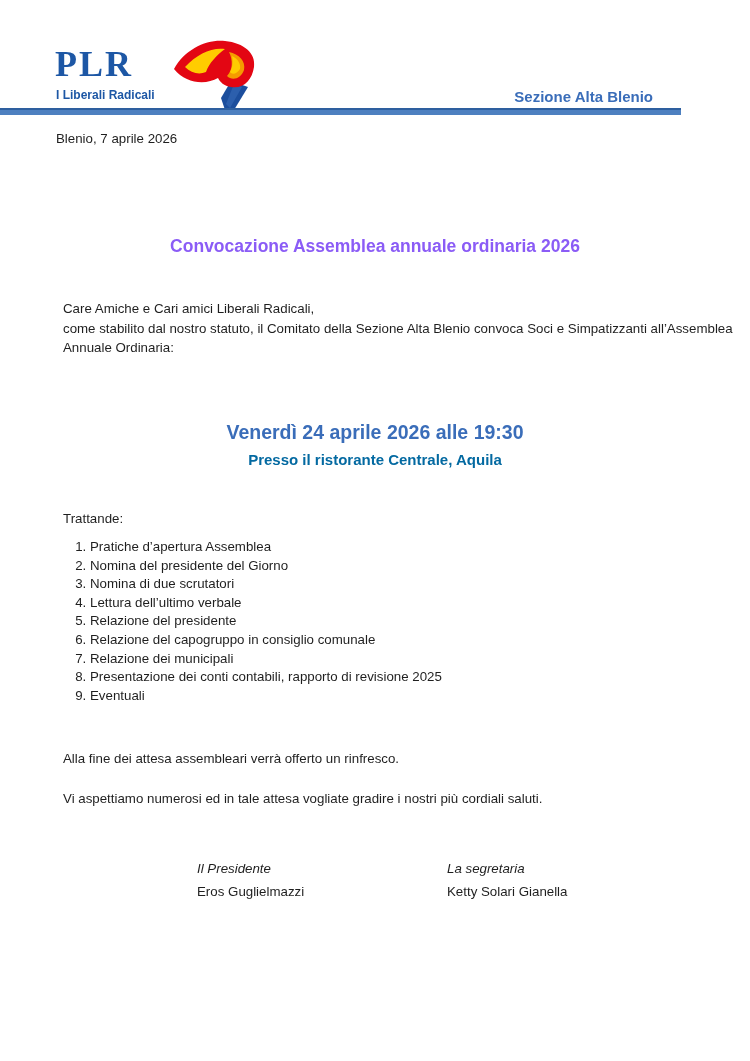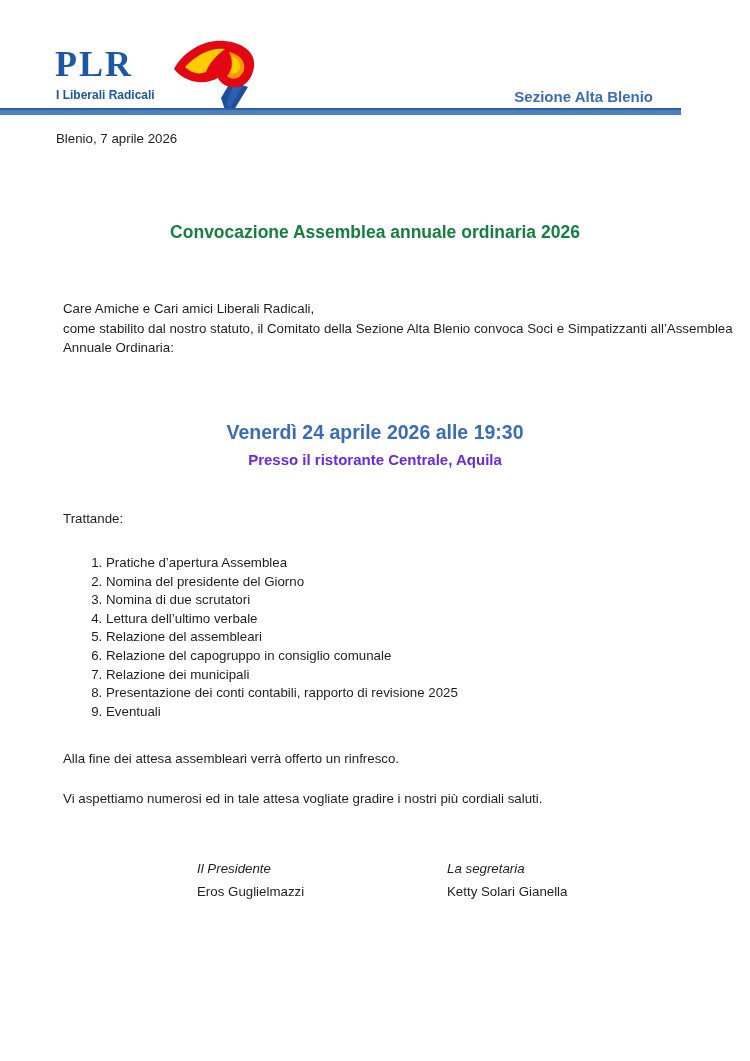--- a/index.html
+++ b/index.html
@@ -52,25 +52,25 @@
     height: 5px;
     background: #4d80c0;
     border-top: 2px solid #2e5f9f;
   }
 
   
   .date-line { position: absolute; left: 56px; top: 131px; font-size: 13.3px; }
   .doc-title {
     position: absolute;
     left: 0; right: 0;
-    top: 222px;
+    top: 236px;
     text-align: center;
     font-size: 17.5px;
     font-weight: bold;
-    color: #15803d;
+    color: #8b5cf6;
     margin: 0;
   }
   .salutation {
     position: absolute;
     left: 63px;
     top: 299px;
     font-size: 13.3px;
     line-height: 19.5px;
     white-space: nowrap;
   }
@@ -84,29 +84,29 @@
     color: #3a6db9;
     margin: 0;
   }
   .event-location {
     position: absolute;
     left: 0; right: 0;
     top: 451px;
     text-align: center;
     font-size: 15px;
     font-weight: bold;
-    color: #6d28d9;
+    color: #0369a1;
     margin: 0;
   }
   .agenda-label { position: absolute; left: 63px; top: 511px; font-size: 13.3px; }
   .agenda-list {
     position: absolute;
     left: 63px;
     top: 538px;
-    margin: 16px;
+    margin: 0;
     padding-left: 27px;
     font-size: 13.3px;
     line-height: 18.6px;
     white-space: nowrap;
   }
   .closing-1 { position: absolute; left: 63px; top: 751px; font-size: 13.3px; white-space: nowrap; }
   .closing-2 { position: absolute; left: 63px; top: 791px; font-size: 13.3px; white-space: nowrap; }
 
   
   .sig-col { position: absolute; top: 861px; font-size: 13.3px; }
@@ -162,21 +162,21 @@
 
   <h2 class="event-datetime">Venerdì 24 aprile 2026 alle 19:30</h2>
   <h3 class="event-location">Presso il ristorante Centrale, Aquila</h3>
 
   <div class="agenda-label">Trattande:</div>
   <ol class="agenda-list">
     <li>Pratiche d’apertura Assemblea</li>
     <li>Nomina del presidente del Giorno</li>
     <li>Nomina di due scrutatori</li>
     <li>Lettura dell’ultimo verbale</li>
-    <li>Relazione del assembleari</li>
+    <li>Relazione del presidente</li>
     <li>Relazione del capogruppo in consiglio comunale</li>
     <li>Relazione dei municipali</li>
     <li>Presentazione dei conti contabili, rapporto di revisione 2025</li>
     <li>Eventuali</li>
   </ol>
 
   <div class="closing-1">Alla fine dei attesa assembleari verrà offerto un rinfresco.</div>
   <div class="closing-2">Vi aspettiamo numerosi ed in tale attesa vogliate gradire i nostri più cordiali saluti.</div>
 
   <div class="sig-col president">

